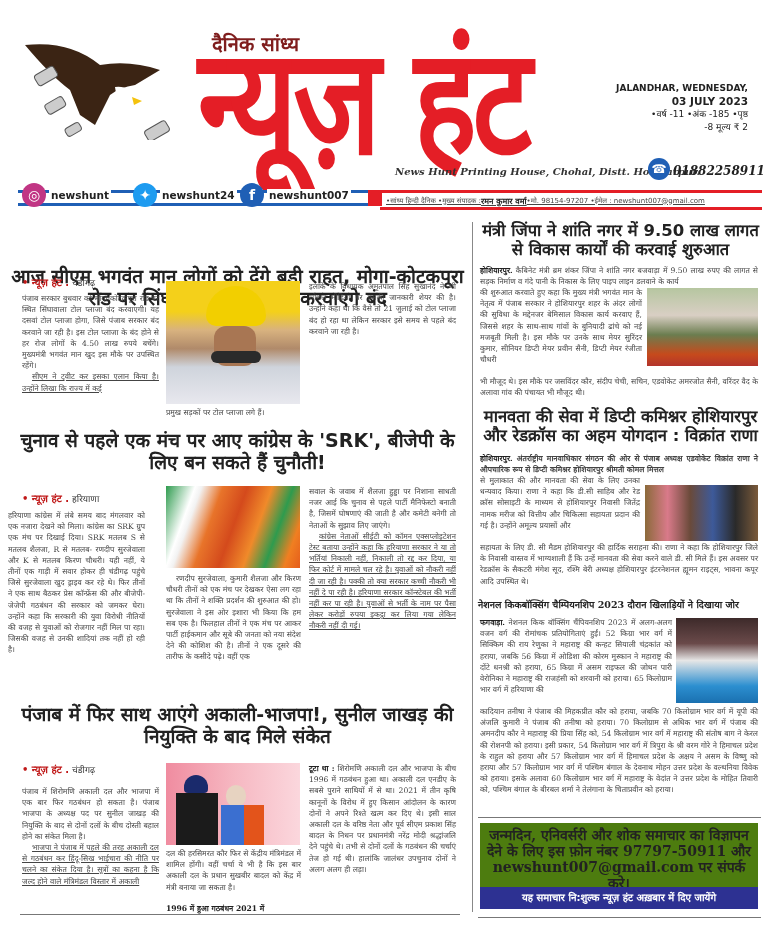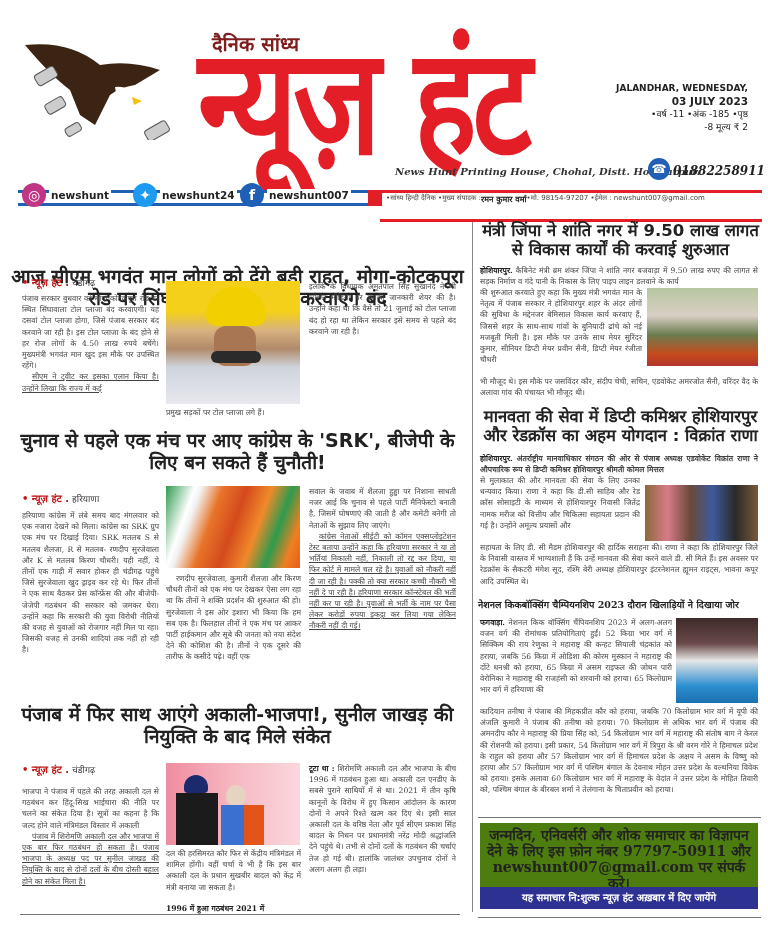--- a/index.html
+++ b/index.html
@@ -14,21 +14,21 @@
   .dateblock .city { font-weight: bold; font-size: 9px; }
   .dateblock .date { font-weight: bold; font-size: 10.5px; }
   .printing { position: absolute; left: 395px; top: 166px; font-family: "DejaVu Serif", serif; font-style: italic; font-size: 10px; font-weight: bold; color: #333; }
   .phone-icon { position: absolute; left: 648px; top: 158px; width: 22px; height: 22px; border-radius: 50%; background: #1f5fb5; color: #fff; font-size: 12px; display: flex; align-items: center; justify-content: center; }
   .phone-num { position: absolute; left: 673px; top: 164px; font-family: "DejaVu Serif", serif; font-style: italic; font-weight: bold; font-size: 12px; color: #222; }
 
   .social-bar { position: absolute; left: 18px; top: 190px; width: 350px; height: 16px; border-top: 3px solid #1f5fb5; border-bottom: 3px solid #1f5fb5; }
   .social-item { position: absolute; top: -10px; display: flex; align-items: center; }
   .social-icon { width: 24px; height: 24px; border-radius: 50%; display: flex; align-items: center; justify-content: center; color: #fff; font-weight: bold; font-size: 14px; }
   .social-label { font-size: 10.5px; font-weight: bold; color: #222; margin-left: 3px; background: #fff; padding: 0 2px; }
-  .info-bar { position: absolute; left: 380px; top: 190px; width: 382px; height: 32px; border-top: 3px solid #e41e26; border-bottom: 3px solid #e41e26; font-size: 7px; color: #444; display: flex; align-items: flex-start; padding-left: 6px; white-space: nowrap; }
+  .info-bar { position: absolute; left: 380px; top: 190px; width: 382px; height: 20px; border-top: 3px solid #e41e26; border-bottom: 3px solid #e41e26; font-size: 7px; color: #444; display: flex; align-items: center; padding-left: 6px; white-space: nowrap; text-decoration: underline; }
   .info-bar b { color: #222; font-size: 8px; }
   .red-wedge { position: absolute; left: 368px; top: 190px; width: 14px; height: 16px; background: #e41e26; }
 
   
   .col-divider { position: absolute; left: 472px; top: 222px; width: 1px; height: 690px; background: #888; }
   .headline { position: absolute; font-weight: bold; color: #222; text-align: center; line-height: 1.15; }
   .byline { position: absolute; font-size: 9px; color: #333; }
   .byline .brand { color: #c01818; font-weight: bold; font-size: 10px; }
   .body { position: absolute; font-family: "DejaVu Serif", serif; font-size: 7.6px; line-height: 11.2px; color: #444; text-align: justify; }
   .body p { text-indent: 0; }
@@ -110,42 +110,42 @@
     <p>इलाके के विधायक अमृतपाल सिंह सुखानंद ने भी सोशल मीडिया पर इसकी जानकारी शेयर की है। उन्होंने कहा था कि वैसे तो 21 जुलाई को टोल प्लाजा बंद हो रहा था लेकिन सरकार इसे समय से पहले बंद करवाने जा रही है।</p>
   </div>
 </article>
 
 <article>
   <h1 class="headline" style="left:10px;top:430px;width:455px;font-size:19px;">चुनाव से पहले एक मंच पर आए कांग्रेस के 'SRK', बीजेपी के लिए बन सकते हैं चुनौती!</h1>
   <div class="byline" style="left:22px;top:491px;">
     <span class="brand">• न्यूज़ हंट .</span>
     <span>हरियाणा</span>
   </div>
-  <div class="body" style="left:22px;top:510px;width:137px;">
+  <div class="body" style="left:8px;top:510px;width:137px;">
     <p>हरियाणा कांग्रेस में लंबे समय बाद मंगलवार को एक नजारा देखने को मिला। कांग्रेस का SRK ग्रुप एक मंच पर दिखाई दिया। SRK मतलब S से मतलब शैलजा, R से मतलब- रणदीप सुरजेवाला और K से मतलब किरण चौधरी। यही नहीं, ये तीनों एक गाड़ी में सवार होकर ही चंडीगढ़ पहुंचे जिसे सुरजेवाला खुद ड्राइव कर रहे थे। फिर तीनों ने एक साथ बैठकर प्रेस कॉन्फ्रेंस की और बीजेपी-जेजेपी गठबंधन की सरकार को जमकर घेरा। उन्होंने कहा कि सरकारी की युवा विरोधी नीतियों की वजह से युवाओं को रोजगार नहीं मिल पा रहा। जिसकी वजह से उनकी शादियां तक नहीं हो रही है।</p>
   </div>
   <div class="photo" style="left:166px;top:486px;width:134px;height:82px;background:linear-gradient(110deg,#2e9b4e 0%,#ffffff 18%,#f2f2f2 22%,#e8742a 35%,#d44a1c 50%,#f08a2a 65%,#2e9b4e 78%,#f07f21 90%,#e55d1c 100%);"></div>
   <div class="body" style="left:166px;top:573px;width:135px;">
     <p style="text-indent:10px">रणदीप सुरजेवाला, कुमारी शैलजा और किरण चौधरी तीनों को एक मंच पर देखकर ऐसा लग रहा था कि तीनों ने शक्ति प्रदर्शन की शुरुआत की हो। सुरजेवाला ने इस ओर इशारा भी किया कि हम सब एक है। फिलहाल तीनों ने एक मंच पर आकर पार्टी हाईकमान और सूबे की जनता को नया संदेश देने की कोशिश की है। तीनों ने एक दूसरे की तारीफ के कसीदे पढ़े। वहीं एक</p>
   </div>
   <div class="body" style="left:309px;top:486px;width:147px;">
     <p>सवाल के जवाब में शैलजा हुड्डा पर निशाना साधती नजर आई कि चुनाव से पहले पार्टी मैनिफेस्टो बनाती है, जिसमें घोषणाएं की जाती है और कमेटी बनेगी तो नेताओं के सुझाव लिए जाएंगे।</p>
     <p>कांग्रेस नेताओं सीईटी को कॉमन एक्सप्लोइटेशन टेस्ट बताया उन्होंने कहा कि हरियाणा सरकार ने या तो भर्तियां निकाली नहीं, निकाली तो रद्द कर दिया, या फिर कोर्ट में मामले चल रहे है। युवाओं को नौकरी नहीं दी जा रही है। पक्की तो क्या सरकार कच्ची नौकरी भी नहीं दे पा रही है। हरियाणा सरकार कॉन्स्टेबल की भर्ती नहीं कर पा रही है। युवाओं से भर्ती के नाम पर पैसा लेकर करोड़ों रुपया इकट्ठा कर लिया गया लेकिन नौकरी नहीं दी गई।</p>
   </div>
 </article>
 
 <article>
   <h1 class="headline" style="left:10px;top:704px;width:455px;font-size:19px;">पंजाब में फिर साथ आएंगे अकाली-भाजपा!, सुनील जाखड़ की नियुक्ति के बाद मिले संकेत</h1>
   <div class="byline" style="left:22px;top:762px;">
     <span class="brand">• न्यूज़ हंट .</span>
     <span>चंडीगढ़</span>
   </div>
   <div class="body" style="left:22px;top:786px;width:137px;">
+    <p>पंजाब में शिरोमणि अकाली दल और भाजपा में एक बार फिर गठबंधन हो सकता है। पंजाब भाजपा के अध्यक्ष पद पर सुनील जाखड़ की नियुक्ति के बाद से दोनों दलों के बीच दोस्ती बहाल होने का संकेत मिला है।</p>
     <p>भाजपा ने पंजाब में पहले की तरह अकाली दल से गठबंधन कर हिंदू-सिख भाईचारा की नीति पर चलने का संकेत दिया है। सूत्रों का कहना है कि जल्द होने वाले मंत्रिमंडल विस्तार में अकाली</p>
-    <p>पंजाब में शिरोमणि अकाली दल और भाजपा में एक बार फिर गठबंधन हो सकता है। पंजाब भाजपा के अध्यक्ष पद पर सुनील जाखड़ की नियुक्ति के बाद से दोनों दलों के बीच दोस्ती बहाल होने का संकेत मिला है।</p>
   </div>
   <div class="photo" style="left:166px;top:763px;width:134px;height:82px;background:linear-gradient(90deg,#f08ca0 0%,#f6b7c1 50%,#fbd7dd 100%);">
     <div style="position:absolute;left:18px;top:12px;width:24px;height:18px;border-radius:12px 12px 4px 4px;background:#1a2a6c;"></div>
     <div style="position:absolute;left:10px;top:30px;width:42px;height:52px;background:#1b1b1b;"></div>
     <div style="position:absolute;left:60px;top:22px;width:20px;height:22px;border-radius:10px;background:#e7d3c1;"></div>
     <div style="position:absolute;left:55px;top:42px;width:42px;height:40px;background:#3b6fd0;"></div>
     <div style="position:absolute;left:78px;top:42px;width:20px;height:40px;background:#e3541b;"></div>
   </div>
   <div class="body" style="left:166px;top:848px;width:135px;">
     <p>दल की हरसिमरत कौर फिर से केंद्रीय मंत्रिमंडल में शामिल होंगी। वहीं चर्चा ये भी है कि इस बार अकाली दल के प्रधान सुखबीर बादल को केंद्र में मंत्री बनाया जा सकता है।</p>

